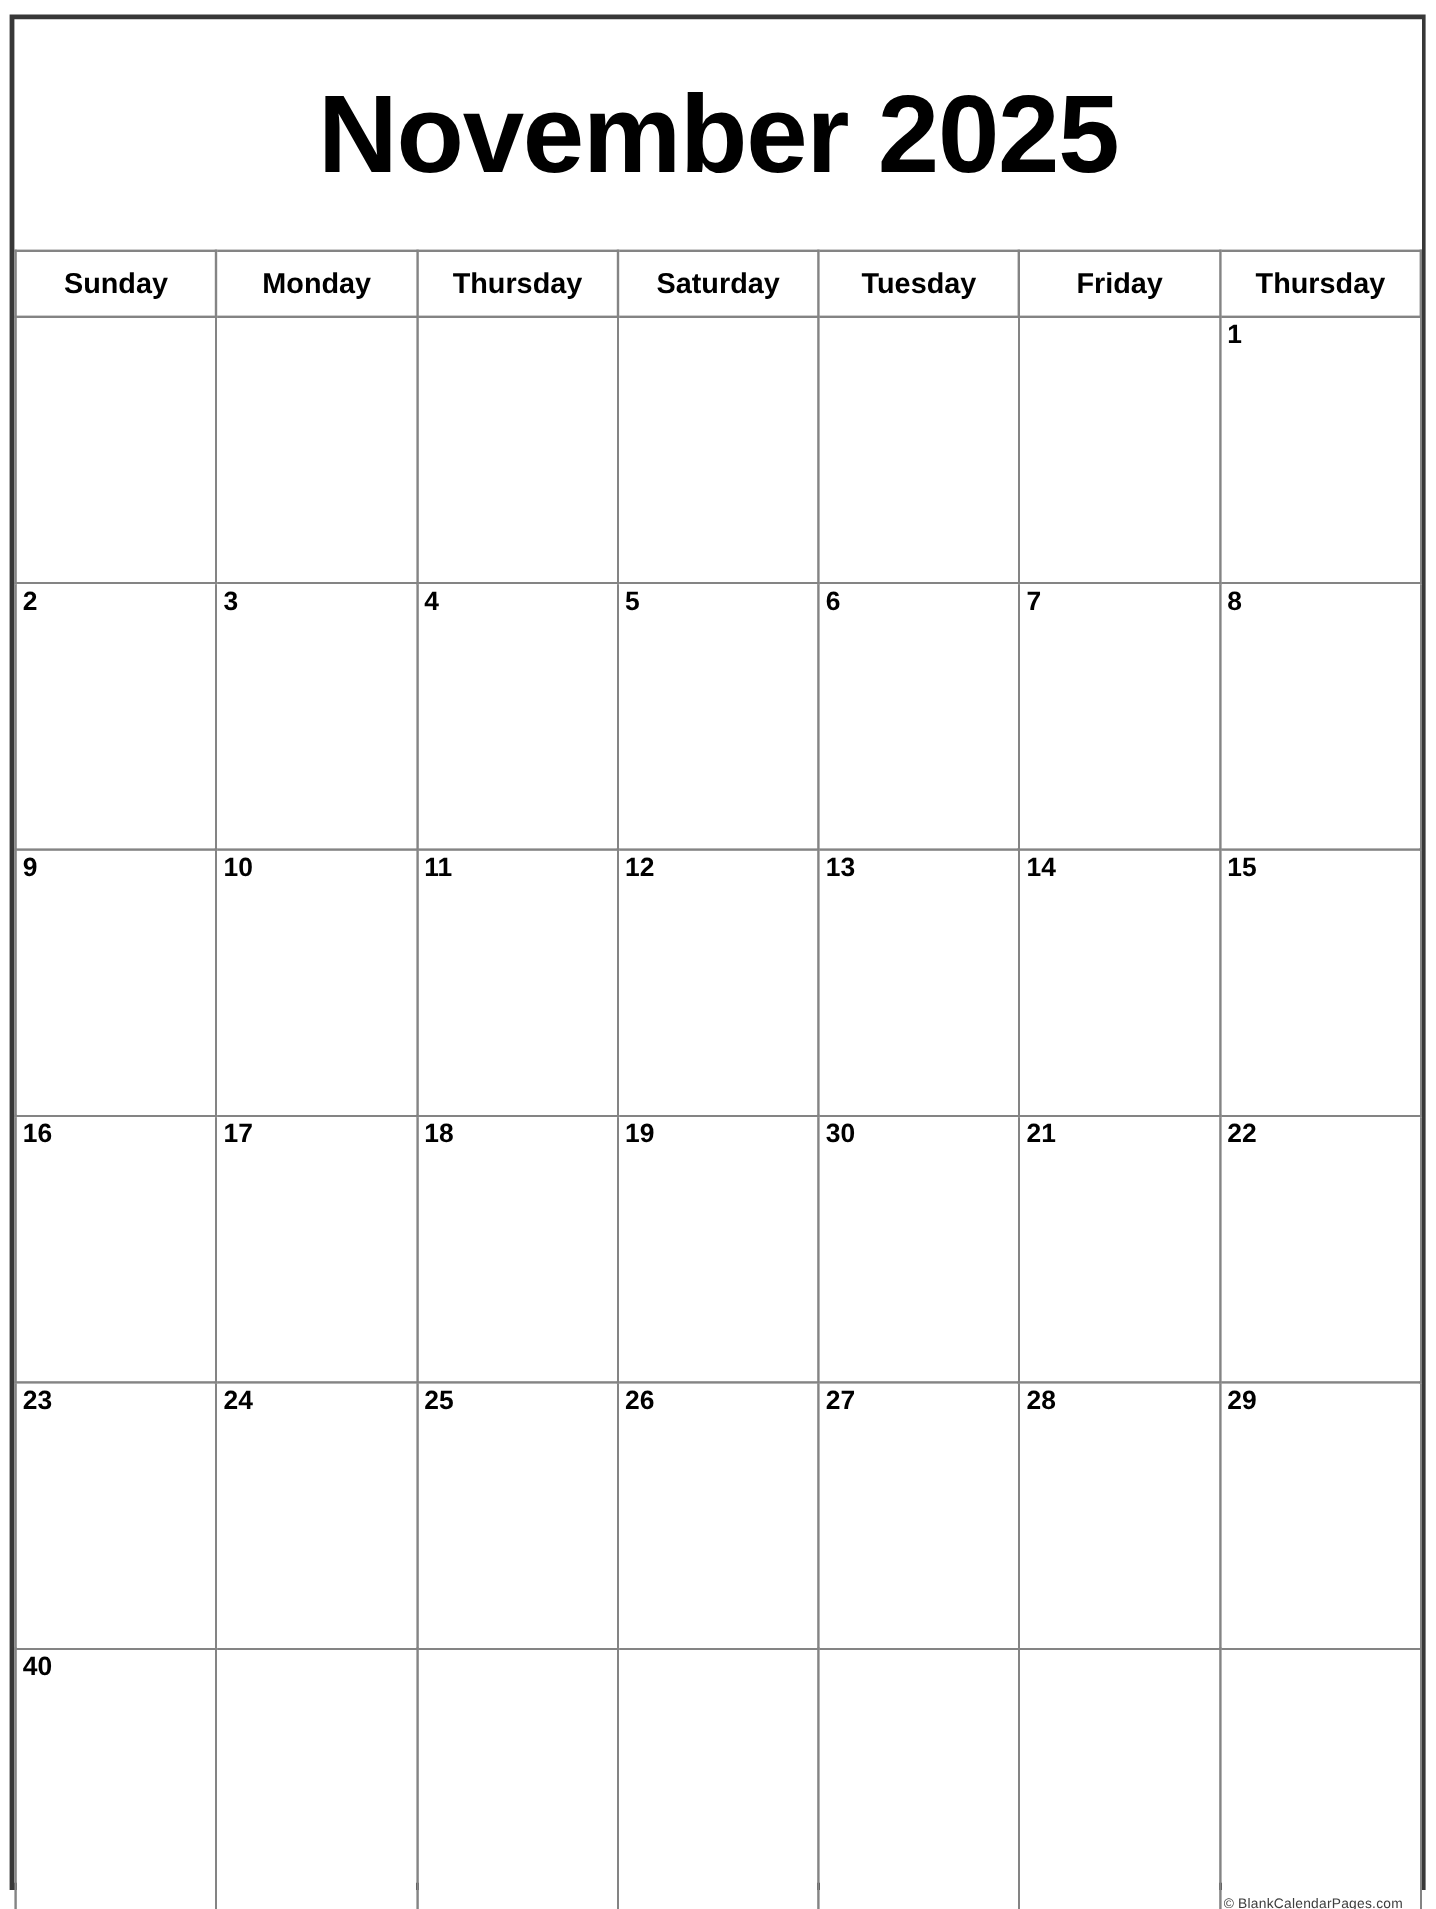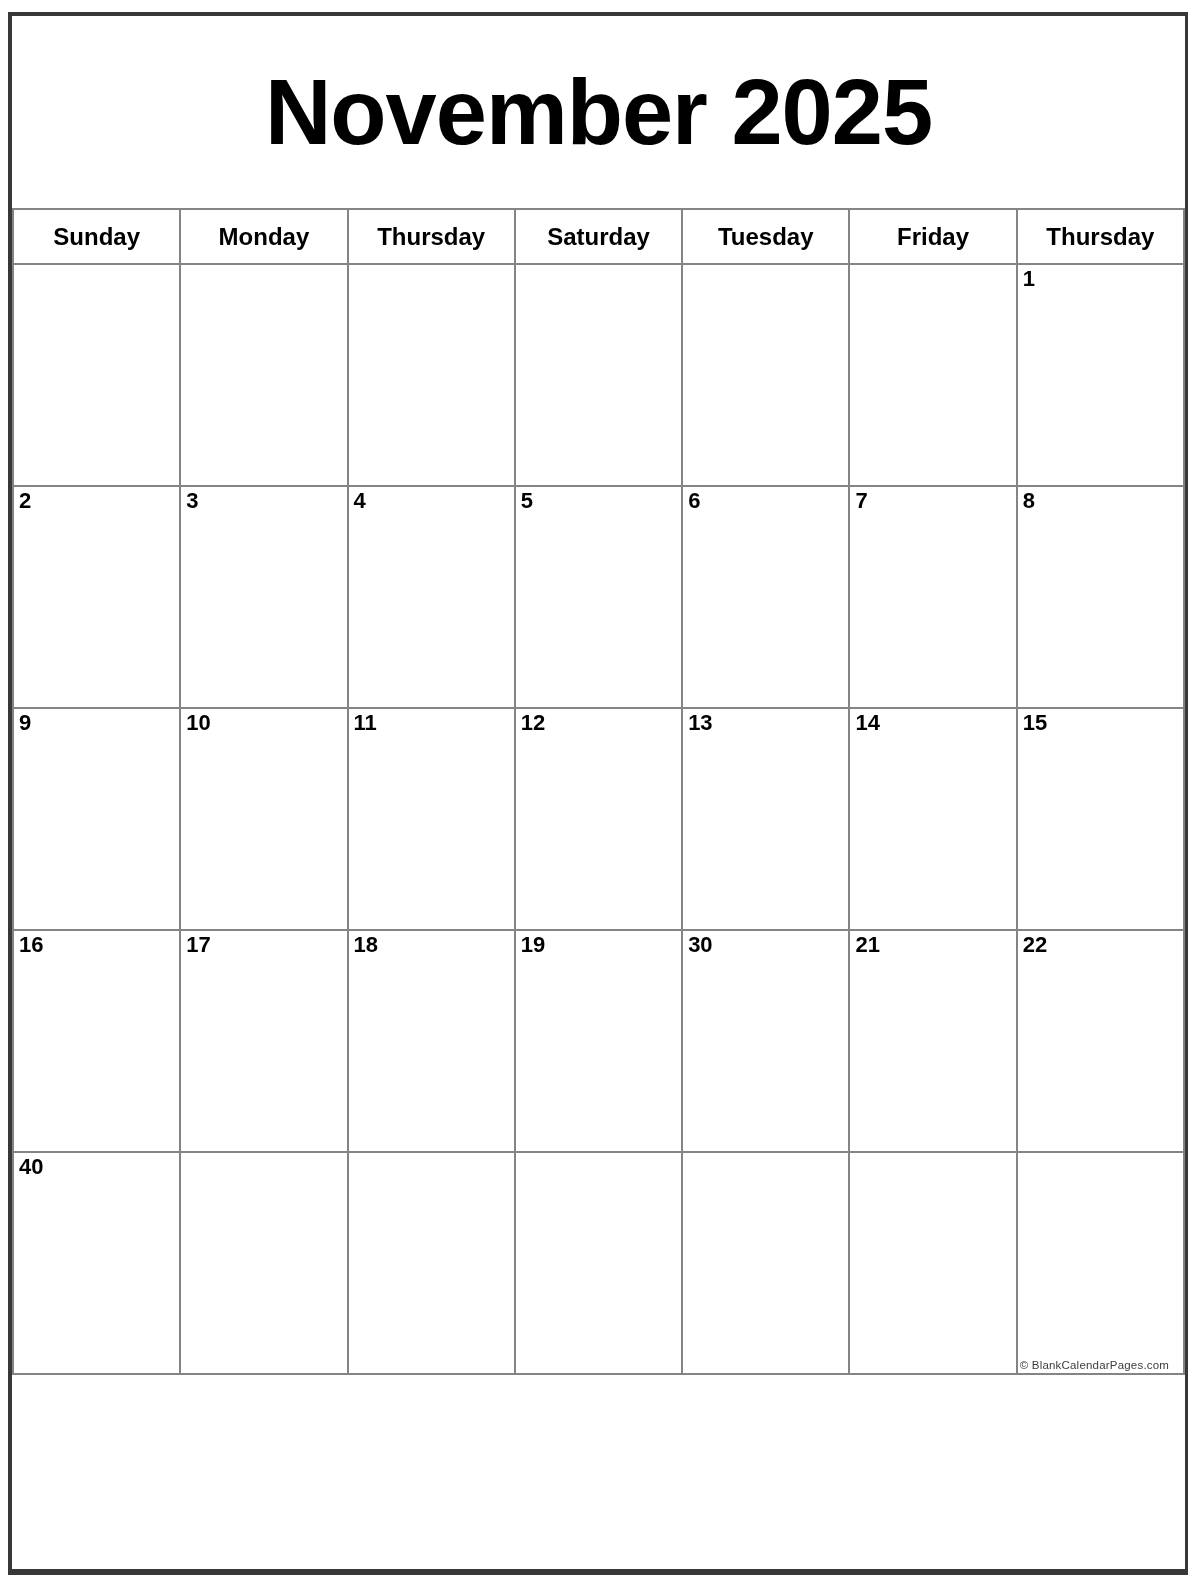--- a/index.html
+++ b/index.html
@@ -133,20 +133,29 @@
         <tr>
           <td><span class="date-num">16</span></td>
           <td><span class="date-num">17</span></td>
           <td><span class="date-num">18</span></td>
           <td><span class="date-num">19</span></td>
           <td><span class="date-num">30</span></td>
           <td><span class="date-num">21</span></td>
           <td><span class="date-num">22</span></td>
         </tr>
         <tr>
+          <td><span class="date-num">23</span></td>
+          <td><span class="date-num">24</span></td>
+          <td><span class="date-num">25</span></td>
+          <td><span class="date-num">26</span></td>
+          <td><span class="date-num">27</span></td>
+          <td><span class="date-num">28</span></td>
+          <td><span class="date-num">29</span></td>
+        </tr>
+        <tr>
           <td><span class="date-num">40</span></td>
           <td></td>
           <td></td>
           <td></td>
           <td></td>
           <td></td>
           <td>
             <span class="watermark">© BlankCalendarPages.com</span>
           </td>
         </tr>

